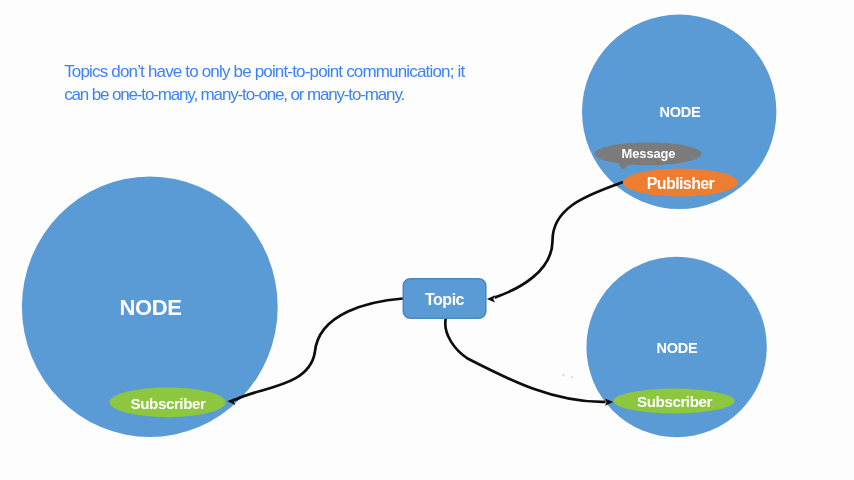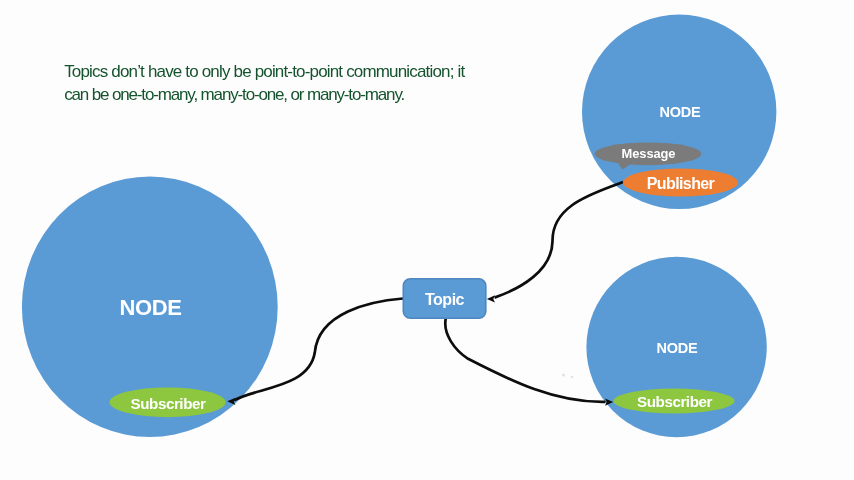--- a/index.html
+++ b/index.html
@@ -1,18 +1,18 @@
 <!DOCTYPE html>
 <html><head>
 <meta charset="utf-8">
 <style>
 html,body{margin:0;padding:0;background:#fefdfd;}
 #stage{position:relative;width:854px;height:480px;overflow:hidden;background:#fefdfd;
   font-family:"Liberation Sans",sans-serif;}
-#para{position:absolute;left:64.2px;top:59.6px;width:440px;color:#14532d;
+#para{position:absolute;left:64.2px;top:59.6px;width:440px;color:#3b82f6;
   font-size:17px;line-height:23.1px;letter-spacing:-0.83px;}
 </style>
 </head>
 <body>
 <div id="stage">
 <svg width="854" height="480" viewBox="0 0 854 480" style="position:absolute;left:0;top:0">
 
   <ellipse cx="149.8" cy="306.8" rx="127.9" ry="130.2" fill="#5b9bd5"></ellipse>
   <circle cx="679.2" cy="111.8" r="97.2" fill="#5b9bd5"></circle>
   <circle cx="676.6" cy="347" r="90.2" fill="#5b9bd5"></circle>

